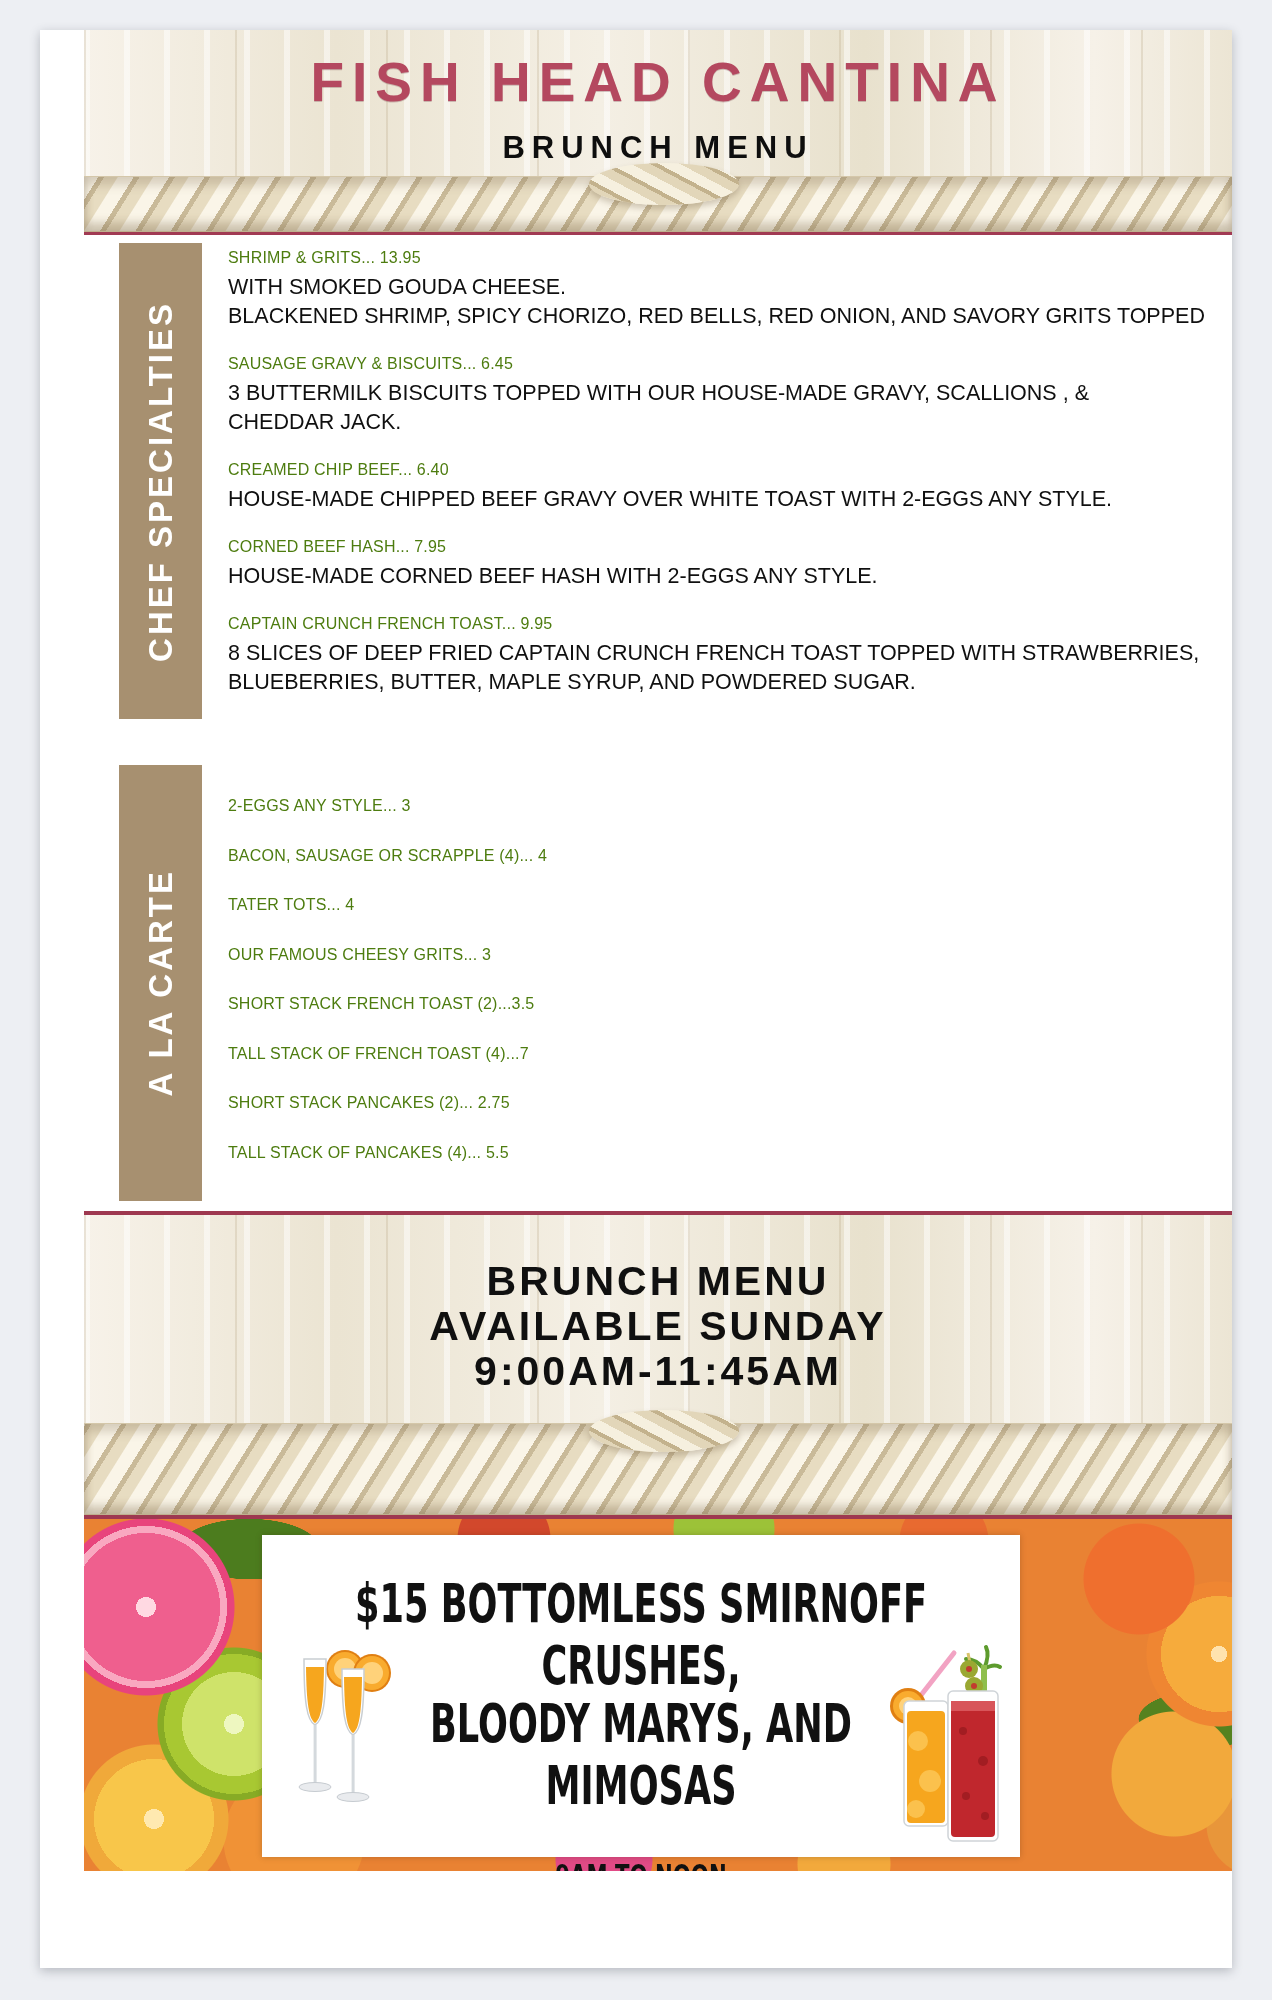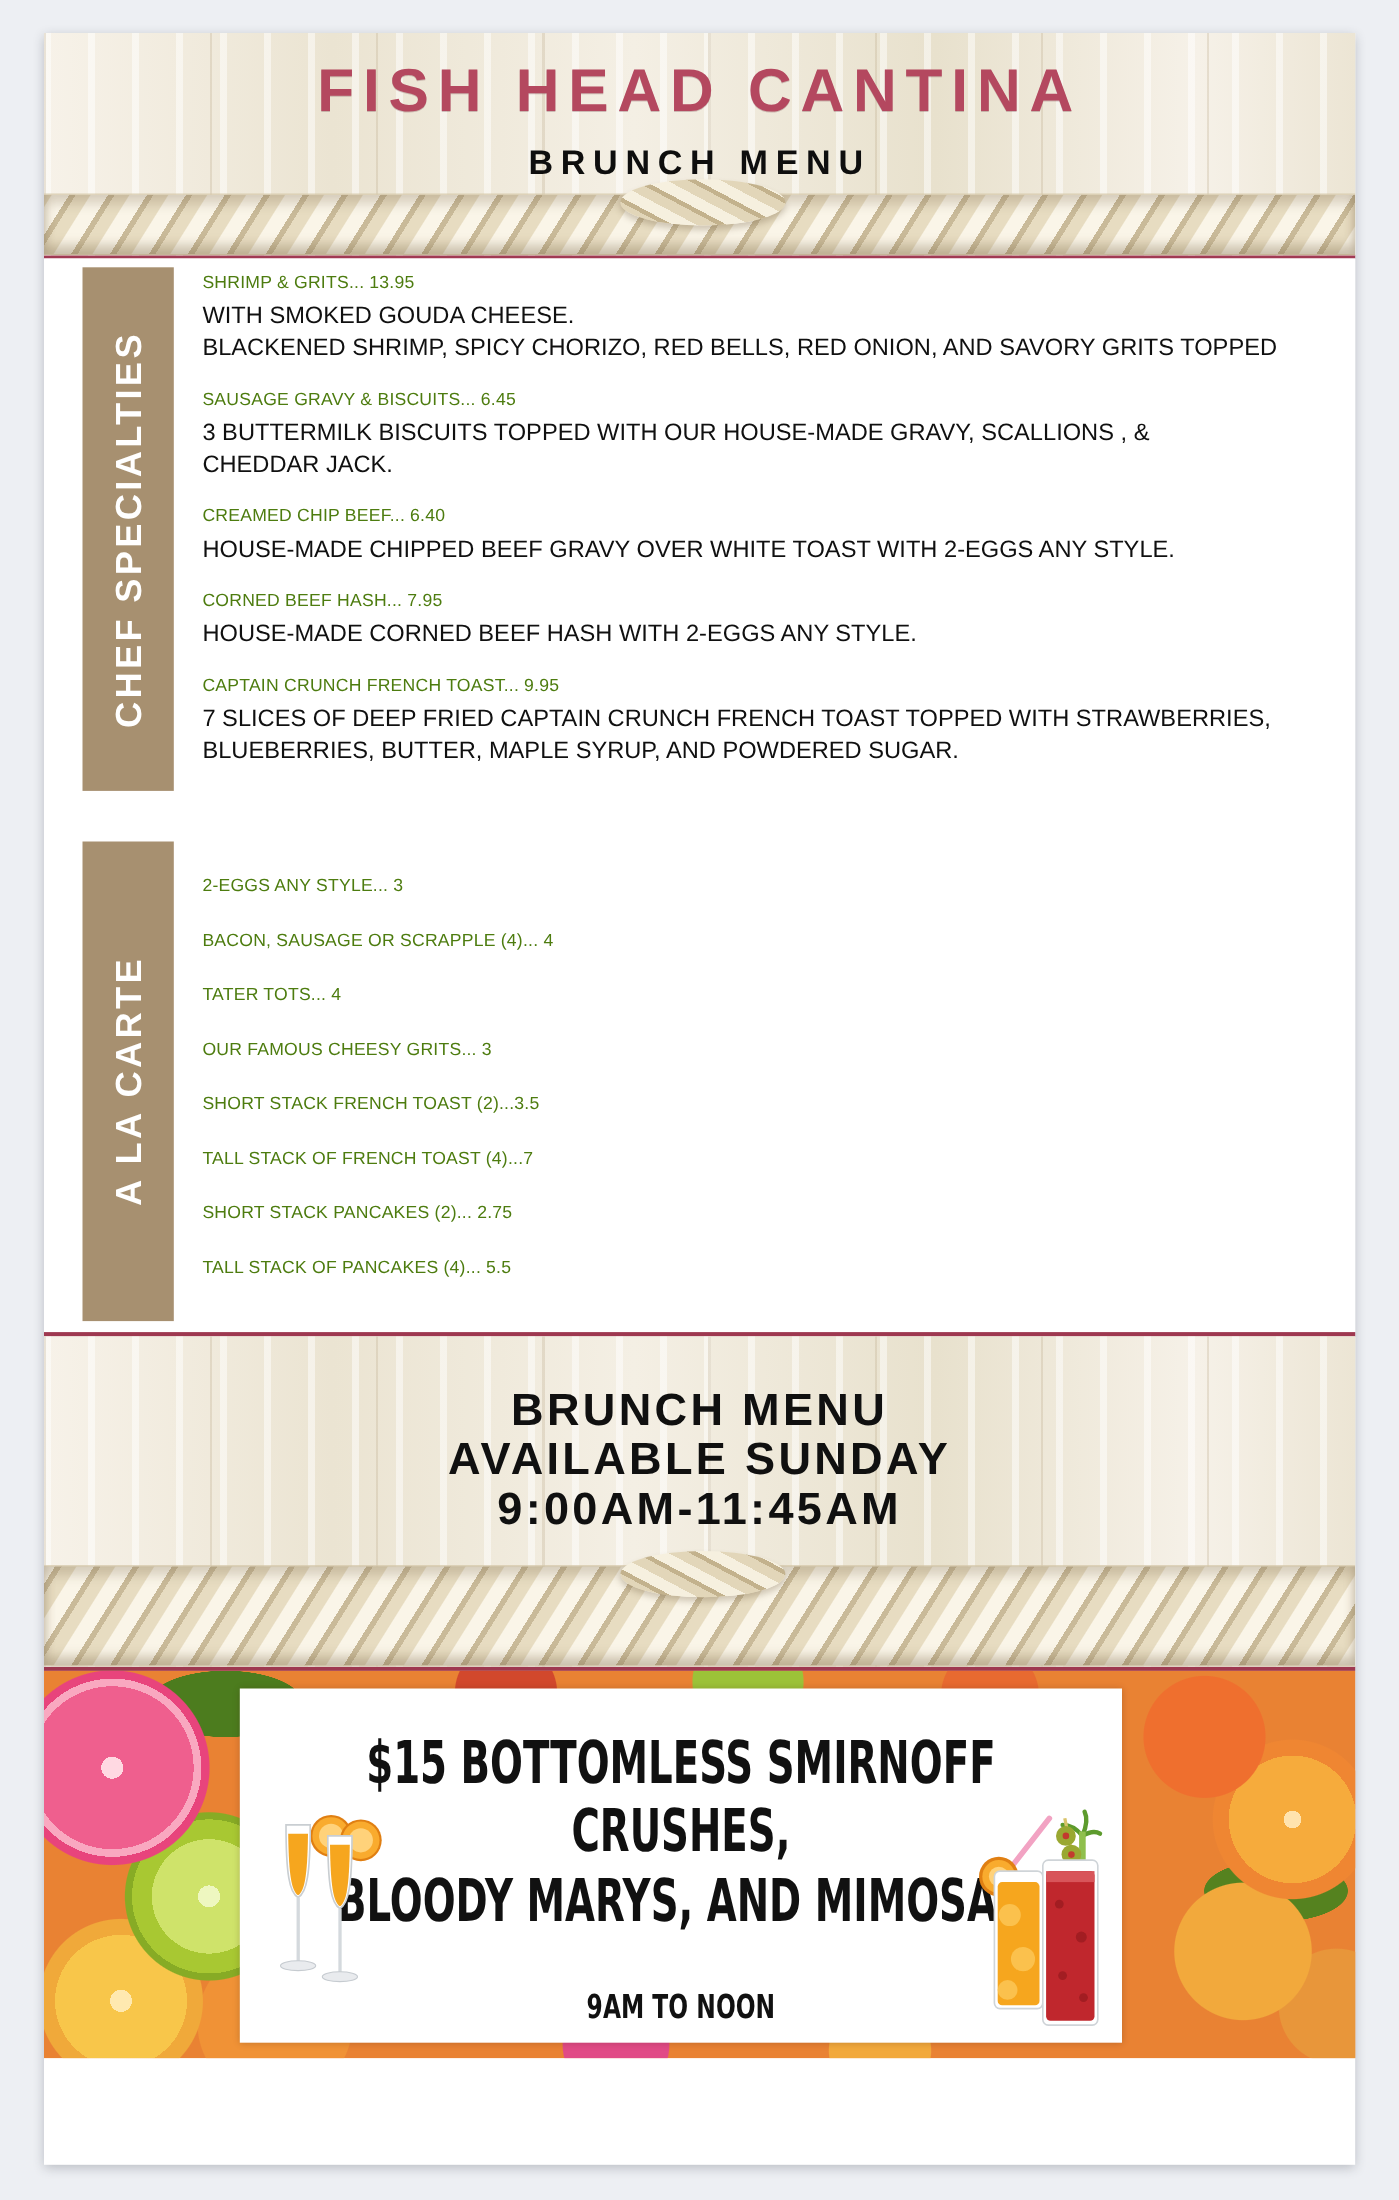--- a/index.html
+++ b/index.html
@@ -7,20 +7,21 @@
     width:1272px; height:2000px;
     background:#edeff3;
     font-family:"Liberation Sans", sans-serif;
     overflow:hidden;
   }
   .card {
     position:absolute; left:40px; top:30px;
     width:1192px; height:1938px;
     background:#ffffff;
     box-shadow:0 3px 10px rgba(40,45,60,0.28);
+    padding-left:44px;
   }
 
   
   .wood {
     background-color:#f3eee3;
     background-image:
       repeating-linear-gradient(90deg, rgba(186,168,136,0.28) 0 2px, rgba(0,0,0,0) 2px 151px),
       repeating-linear-gradient(90deg, rgba(255,255,255,0.5) 0 6px, rgba(0,0,0,0) 6px 40px),
       linear-gradient(90deg,#f7f2e9 0%, #ebe4d2 22%, #f4efe4 45%, #e8e1cd 68%, #f6f1e8 88%, #ece5d4 100%);
   }
@@ -156,21 +157,21 @@
         <div class="item" data-interactable="false">
           <div class="item-line" data-interactable="false">CREAMED CHIP BEEF... 6.40</div>
           <div class="item-desc" data-interactable="false">HOUSE-MADE CHIPPED BEEF GRAVY OVER WHITE TOAST WITH 2-EGGS ANY STYLE.</div>
         </div>
         <div class="item" data-interactable="false">
           <div class="item-line" data-interactable="false">CORNED BEEF HASH... 7.95</div>
           <div class="item-desc" data-interactable="false">HOUSE-MADE CORNED BEEF HASH WITH 2-EGGS ANY STYLE.</div>
         </div>
         <div class="item" data-interactable="false">
           <div class="item-line" data-interactable="false">CAPTAIN CRUNCH FRENCH TOAST... 9.95</div>
-          <div class="item-desc" data-interactable="false">7 SLICES OF DEEP FRIED CAPTAIN CRUNCH FRENCH TOAST TOPPED WITH STRAWBERRIES,</div>
+          <div class="item-desc" data-interactable="false">8 SLICES OF DEEP FRIED CAPTAIN CRUNCH FRENCH TOAST TOPPED WITH STRAWBERRIES,</div>
           <div class="item-desc" data-interactable="false">BLUEBERRIES, BUTTER, MAPLE SYRUP, AND POWDERED SUGAR.</div>
         </div>
       </div>
     </section>
 
     <section class="menu-section alacarte" data-interactable="false">
       <aside class="side-tab" data-interactable="false">
         <span data-interactable="false">A LA CARTE</span>
       </aside>
       <div class="items" data-interactable="false">

